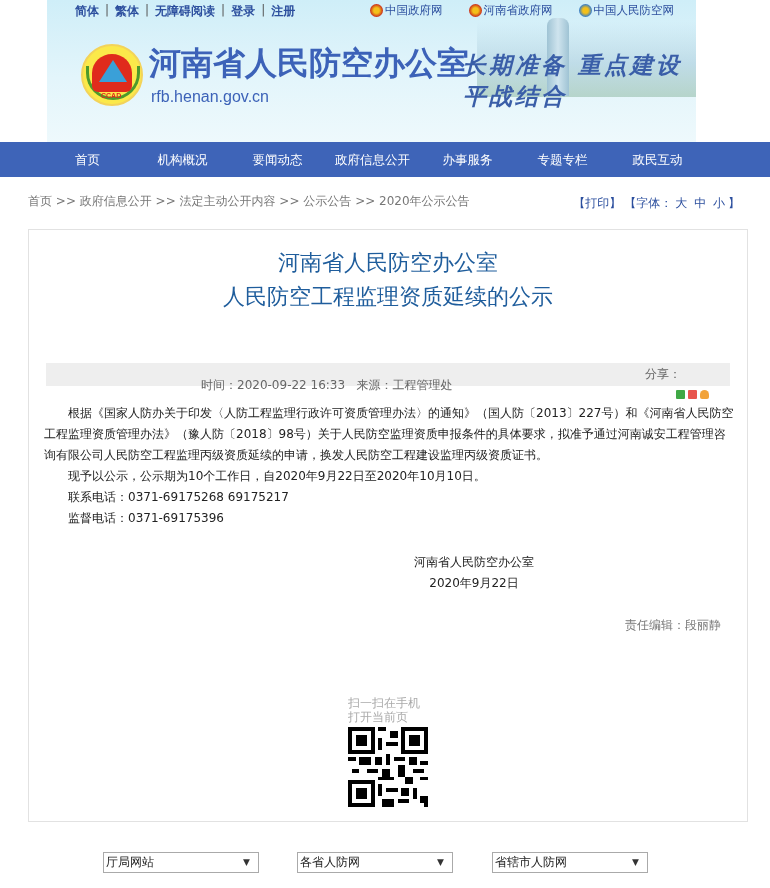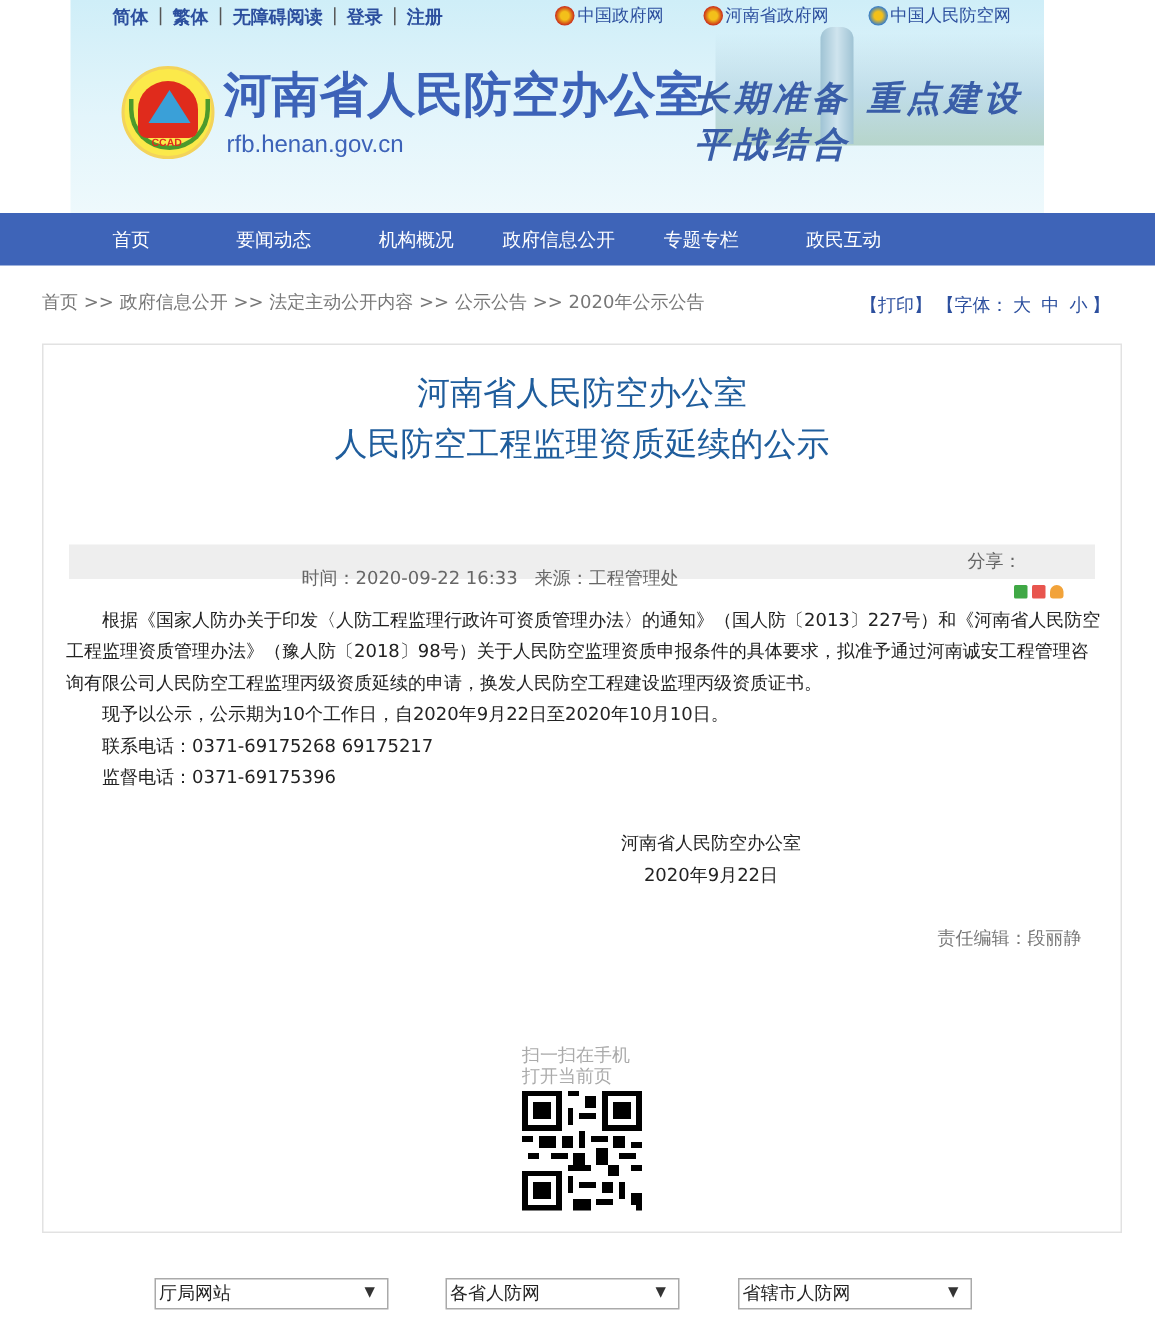--- a/index.html
+++ b/index.html
@@ -87,23 +87,24 @@
     <div class="ccad">CCAD</div>
   </div>
   <div class="site-title">河南省人民防空办公室</div>
   <div class="site-domain">rfb.henan.gov.cn</div>
   <div class="slogan">长期准备 重点建设 平战结合</div>
 
 </div>
 
 <div class="nav">
   <div class="item">首页</div>
+  <div class="item">机构概况</div>
   <div class="item">要闻动态</div>
-  <div class="item">机构概况</div>
   <div class="item">政府信息公开</div>
+  <div class="item">办事服务</div>
   <div class="item">专题专栏</div>
   <div class="item">政民互动</div>
 </div>
 
 <div class="breadcrumb">
   <span>首页</span>
   <span>&gt;&gt;</span>
   <span>政府信息公开</span>
   <span>&gt;&gt;</span>
   <span>法定主动公开内容</span>

